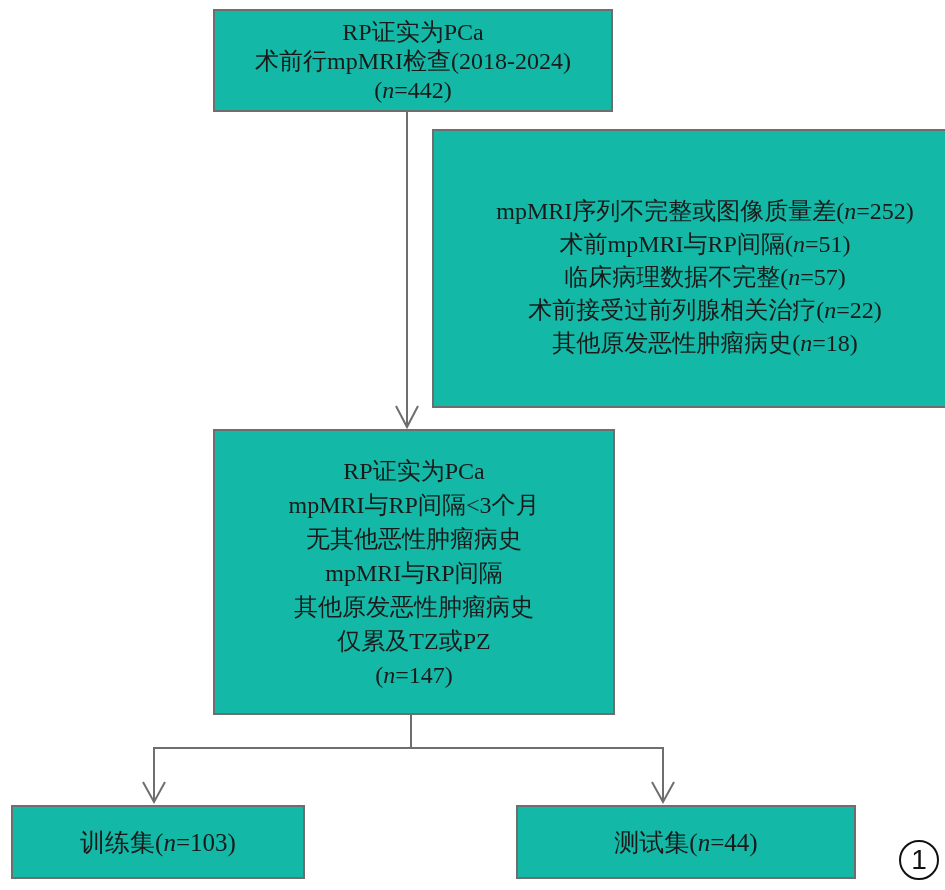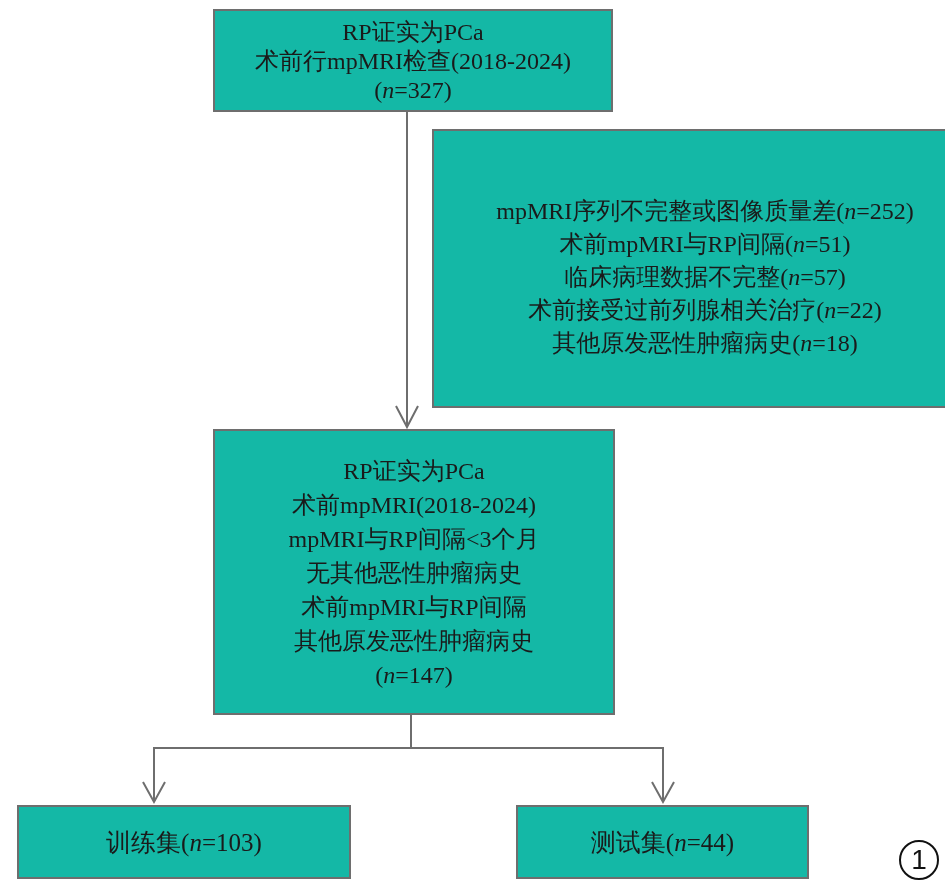--- a/index.html
+++ b/index.html
@@ -8,22 +8,22 @@
     .box { position: absolute; box-sizing: border-box; border: 2px solid #6e6e6e;
            background: #14b8a6; display: flex; flex-direction: column; align-items: center;
            justify-content: center; text-align: center; }
     .line { display: block; white-space: nowrap; font-size: 24px; line-height: 29px; }
     .n-italic { font-style: italic; }
     #box-top { left: 213px; top: 9px; width: 400px; height: 103px; padding-top: 2px; }
     #box-exclude { left: 432px; top: 129px; width: 546px; height: 279px; padding-top: 18px; }
     #box-exclude .line { line-height: 33px; }
     #box-mid { left: 213px; top: 429px; width: 402px; height: 286px; padding-top: 2px; }
     #box-mid .line { line-height: 34px; }
-    #box-train { left: 17px; top: 805px; width: 334px; height: 74px; }
-    #box-test { left: 516px; top: 805px; width: 293px; height: 74px; }
+    #box-train { left: 11px; top: 805px; width: 294px; height: 74px; }
+    #box-test { left: 516px; top: 805px; width: 340px; height: 74px; }
     #box-train .line, #box-test .line { font-size: 25px; }
     svg.connectors { position: absolute; left: 0; top: 0; width: 945px; height: 890px; pointer-events: none; }
     .fig-label { position: absolute; left: 899px; top: 840px; width: 40px; height: 40px;
                  border: 2px solid #111; border-radius: 50%; box-sizing: border-box;
                  display: flex; align-items: center; justify-content: center;
                  font-family: "Liberation Sans", "DejaVu Sans", sans-serif; font-size: 28px; color: #111; }
   </style>
 </head>
 <body>
 
@@ -36,38 +36,38 @@
   <line x1="153" y1="748" x2="664" y2="748" stroke="#6e6e6e" stroke-width="2"></line>
   <line x1="154" y1="748" x2="154" y2="802" stroke="#6e6e6e" stroke-width="2"></line>
   <polyline points="143,782 154,802 165,782" fill="none" stroke="#6e6e6e" stroke-width="2"></polyline>
   <line x1="663" y1="748" x2="663" y2="802" stroke="#6e6e6e" stroke-width="2"></line>
   <polyline points="652,782 663,802 674,782" fill="none" stroke="#6e6e6e" stroke-width="2"></polyline>
 </svg>
 
 <div class="box" id="box-top">
   <span class="line">RP证实为PCa</span>
   <span class="line">术前行mpMRI检查(2018-2024)</span>
-  <span class="line"><span>(</span><span class="n-italic">n</span><span>=327)</span></span>
+  <span class="line"><span>(</span><span class="n-italic">n</span><span>=442)</span></span>
 </div>
 
 <div class="box" id="box-exclude">
   <span class="line"><span>mpMRI序列不完整或图像质量差(</span><span class="n-italic">n</span><span>=252)</span></span>
   <span class="line"><span>术前mpMRI与RP间隔(</span><span class="n-italic">n</span><span>=51)</span></span>
   <span class="line"><span>临床病理数据不完整(</span><span class="n-italic">n</span><span>=57)</span></span>
   <span class="line"><span>术前接受过前列腺相关治疗(</span><span class="n-italic">n</span><span>=22)</span></span>
   <span class="line"><span>其他原发恶性肿瘤病史(</span><span class="n-italic">n</span><span>=18)</span></span>
 </div>
 
 <div class="box" id="box-mid">
   <span class="line">RP证实为PCa</span>
-  <span class="line">术前mpMRI(2018-2024)</span>
   <span class="line">mpMRI与RP间隔&lt;3个月</span>
   <span class="line">无其他恶性肿瘤病史</span>
-  <span class="line">术前mpMRI与RP间隔</span>
+  <span class="line">mpMRI与RP间隔</span>
   <span class="line">其他原发恶性肿瘤病史</span>
+  <span class="line">仅累及TZ或PZ</span>
   <span class="line"><span>(</span><span class="n-italic">n</span><span>=147)</span></span>
 </div>
 
 <div class="box" id="box-train">
   <span class="line"><span>训练集(</span><span class="n-italic">n</span><span>=103)</span></span>
 </div>
 
 <div class="box" id="box-test">
   <span class="line"><span>测试集(</span><span class="n-italic">n</span><span>=44)</span></span>
 </div>

